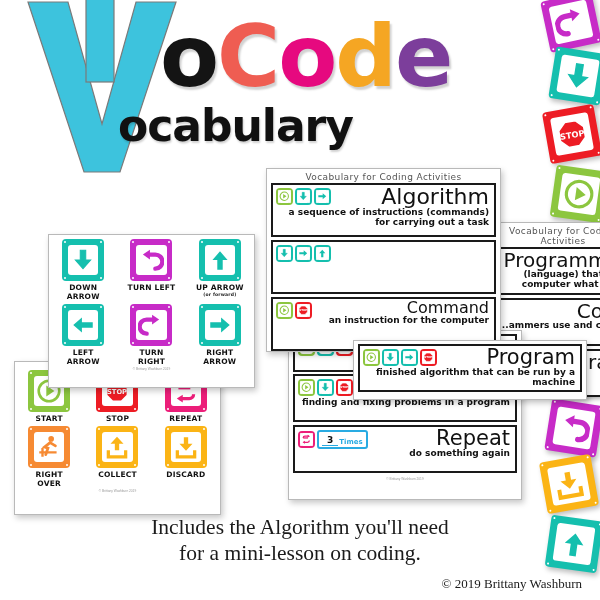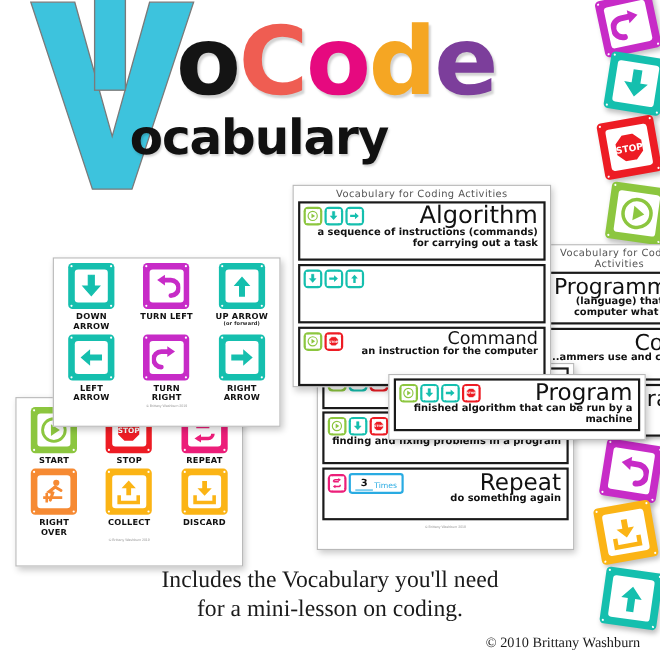--- a/index.html
+++ b/index.html
@@ -48,21 +48,21 @@
   .vcard .term{text-align:right;font-family:"DejaVu Sans",sans-serif;font-weight:400;
                color:#111;padding:1px 5px 0 0;line-height:1;}
   .vcard .def{text-align:right;font-family:"DejaVu Sans",sans-serif;font-weight:700;
               color:#111;font-size:9px;line-height:9.5px;padding:0 5px 2px 0;}
 
   .times-box{border:2px solid #29abe2;border-radius:3px;height:14px;min-width:40px;
              display:flex;align-items:flex-end;justify-content:center;gap:1px;
              padding:0 3px 1px;background:#fff;}
   .times-box .num{font-family:"DejaVu Sans",sans-serif;font-weight:700;font-size:9px;color:#111;
                   border-bottom:1.5px solid #29abe2;padding:0 5px;line-height:9px;}
-  .times-box .lbl{font-family:"DejaVu Sans",sans-serif;font-weight:400;font-size:7px;color:#29abe2;}
+  .times-box .lbl{font-family:"DejaVu Sans",sans-serif;font-weight:700;font-size:7px;color:#29abe2;}
 
   
   .rail .tile{position:absolute;width:52px;height:52px;
               box-shadow:2px 3px 5px rgba(0,0,0,.25);}
 
   
   .footer{position:absolute;left:0;right:0;bottom:34px;text-align:center;
           font-family:"Liberation Serif",serif;font-size:21.5px;color:#1b1b1b;line-height:26px;}
   .copyright{position:absolute;right:18px;bottom:8px;font-family:"Liberation Serif",serif;
              font-size:13px;color:#1b1b1b;}
@@ -664,18 +664,18 @@
               </svg>
             </div>
           </div>
       <div class="lang-label">RIGHT ARROW</div>
     </div>
       </div>
     <div class="sheet-credit">© Brittany Washburn 2019</div>
   </div>
 
   <div class="footer">
-    <div>Includes the Vocabulary you'll need</div>
+    <div>Includes the Algorithm you'll need</div>
     <div>for a mini-lesson on coding.</div>
   </div>
-  <div class="copyright">© 2010 Brittany Washburn</div>
+  <div class="copyright">© 2019 Brittany Washburn</div>
 
 </div>
 
 </body></html>

